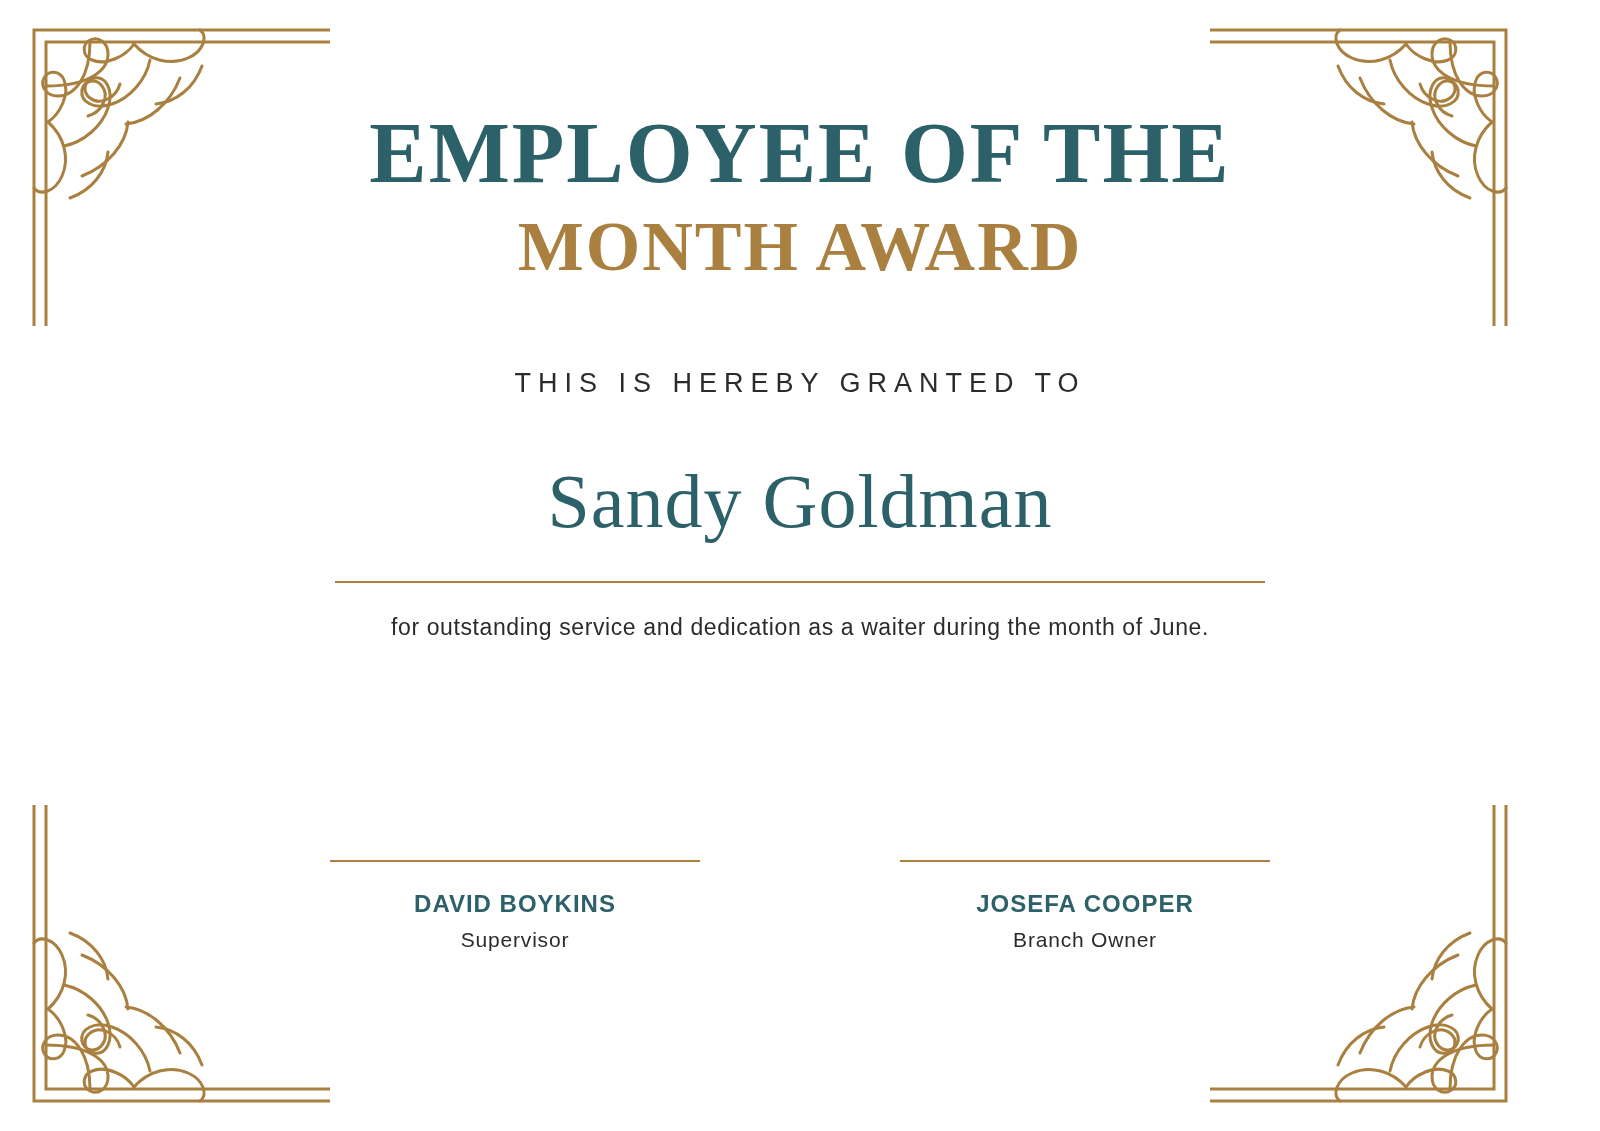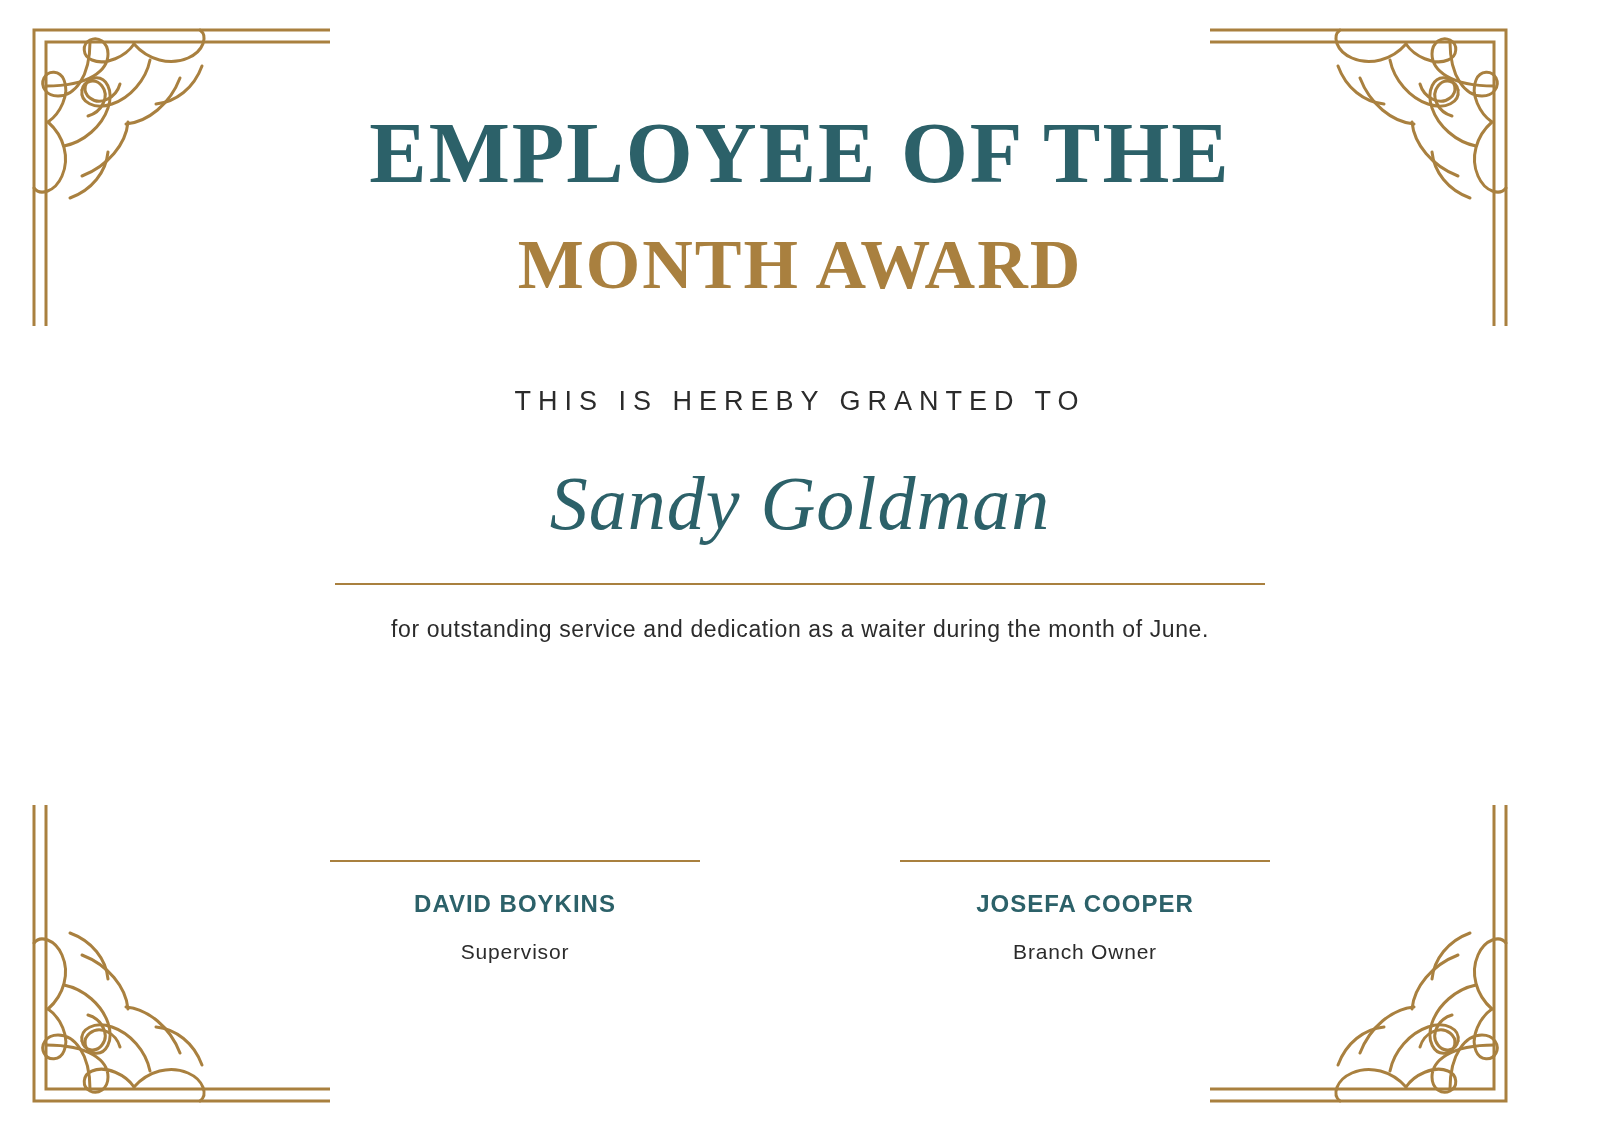--- a/index.html
+++ b/index.html
@@ -52,43 +52,42 @@
     font-family: "Liberation Serif", serif;
     font-size: 86px;
     line-height: 1;
     font-weight: 700;
     color: #2c6169;
     letter-spacing: 2px;
     text-align: center;
   }
 
   .title-sub {
-    margin-top: 34px;
+    margin-top: 16px;
     font-family: "Liberation Serif", serif;
     font-size: 70px;
     line-height: 1;
     font-weight: 700;
     color: #a9803f;
     letter-spacing: 2px;
     text-align: center;
   }
 
   .granted {
     margin-top: 86px;
     font-family: "Liberation Sans", sans-serif;
     font-size: 27px;
     color: #2b2b2b;
     letter-spacing: 7px;
     text-align: left;
   }
 
   .recipient {
-    margin-top: 48px;
+    margin-top: 64px;
     font-family: "Liberation Serif", serif;
-    font-style: italic;
     font-size: 76px;
     line-height: 1;
     color: #2c6169;
     letter-spacing: 1px;
     text-align: center;
   }
 
   .rule {
     margin-top: 42px;
     width: 930px;
@@ -128,21 +127,21 @@
     margin: 0 auto 28px auto;
   }
   .sig-name {
     font-family: "Liberation Sans", sans-serif;
     font-size: 24px;
     font-weight: 700;
     color: #2c6169;
     letter-spacing: 1px;
   }
   .sig-role {
-    margin-top: 22px;
+    margin-top: 10px;
     font-family: "Liberation Sans", sans-serif;
     font-size: 21px;
     color: #2b2b2b;
     letter-spacing: 0.8px;
   }
 </style>
 </head>
 <body>
 
 <div class="certificate">

